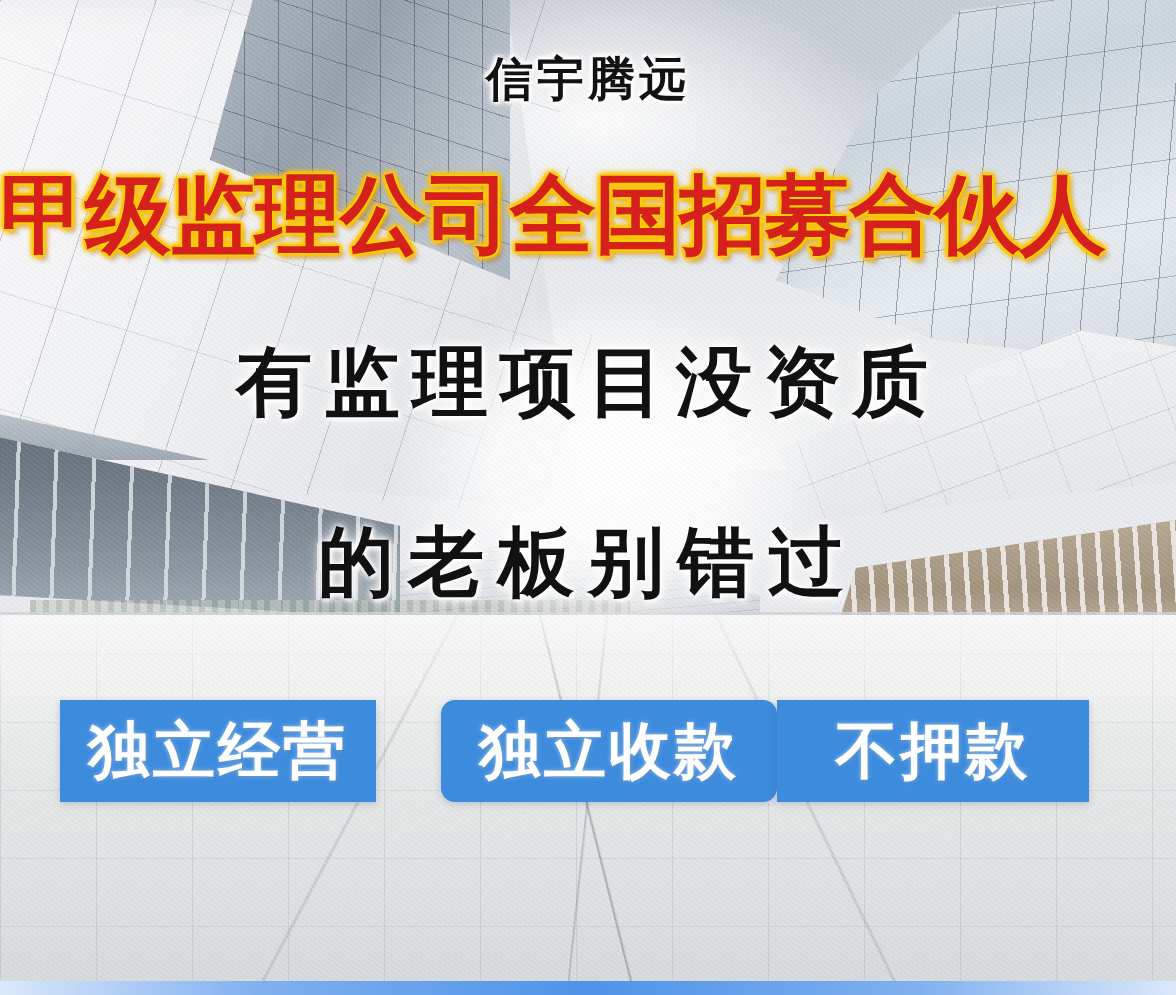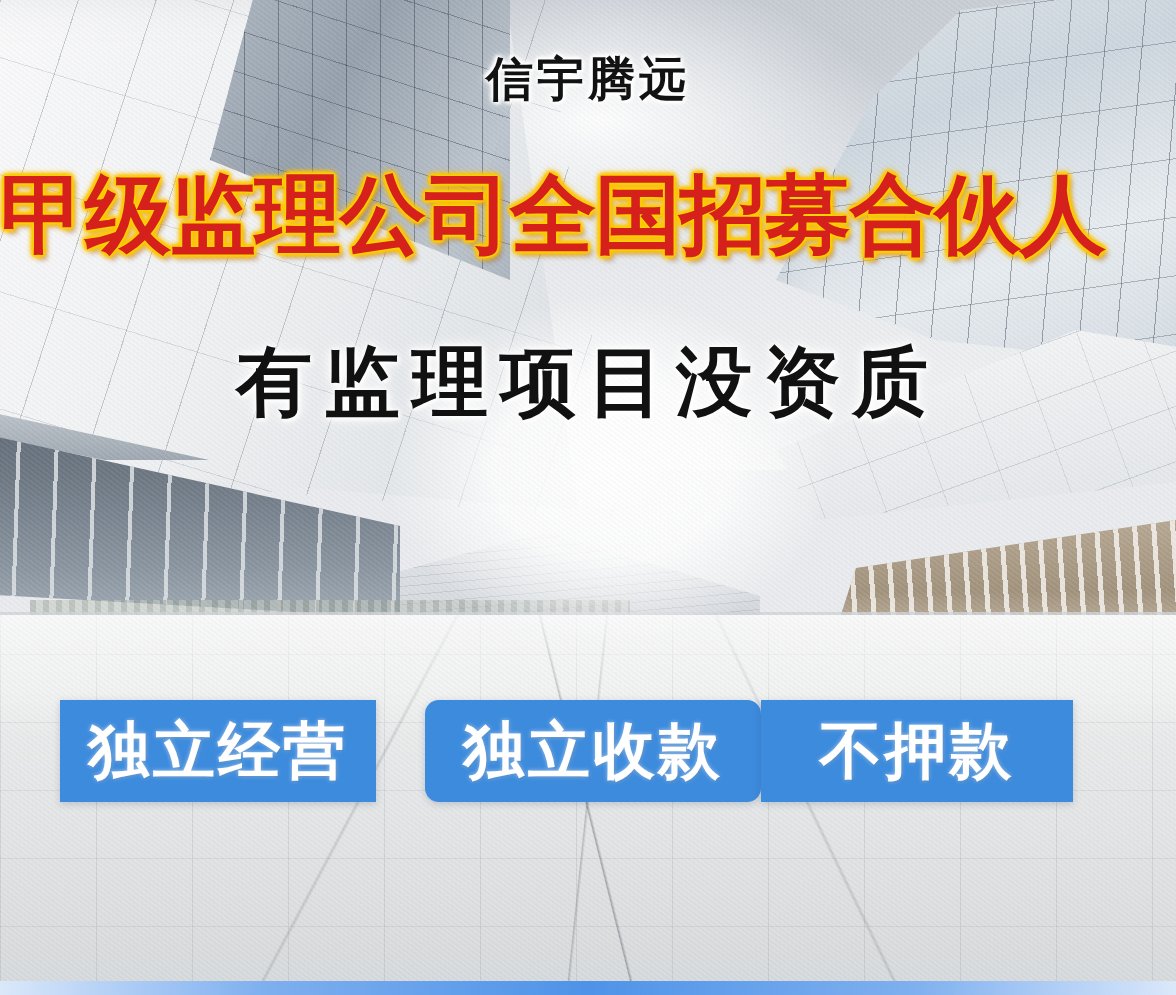--- a/index.html
+++ b/index.html
@@ -246,21 +246,21 @@
     color:#fff;
     font-family:"Liberation Sans","DejaVu Sans",sans-serif;
     font-weight:bold;
     font-size:62px;
     letter-spacing:3px;
     white-space:nowrap;
     text-shadow:0 0 4px rgba(255,255,255,.55), 1px 1px 2px rgba(20,60,110,.35);
     box-shadow:0 2px 7px rgba(40,70,110,.22);
   }
   .badge-1{width:316px;margin-left:8px;}
-  .badge-2{width:336px;margin-left:49px;border-radius:14px;}
+  .badge-2{width:336px;margin-left:65px;border-radius:14px;}
   .badge-3{width:312px;}
 </style>
 </head>
 <body>
 
 <div id="poster">
 
   <div class="photo">
     <div class="sky"></div>
 
@@ -294,20 +294,21 @@
     <div class="haze"></div>
     <div class="grain"></div>
   </div>
 
   <div class="brand">信宇腾远</div>
 
   <div class="headline">甲级监理公司全国招募合伙人</div>
 
   <div class="subline subline-1">有监理项目没资质</div>
 
+  <div class="subline subline-2">的老板别错过</div>
 
   <div class="badges">
     <div class="badge badge-1">独立经营</div>
     <div class="badge badge-2">独立收款</div>
     <div class="badge badge-3">不押款</div>
   </div>
 
   <div class="bottom-strip"></div>
 </div>
 

